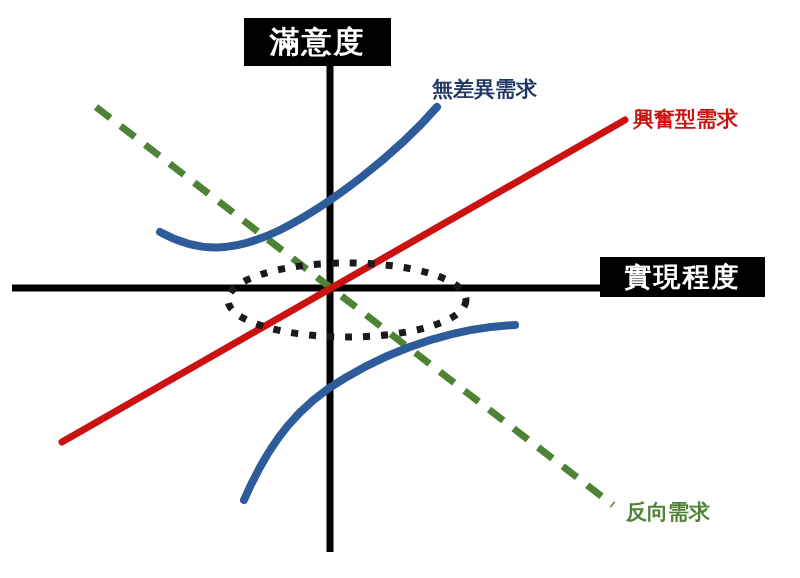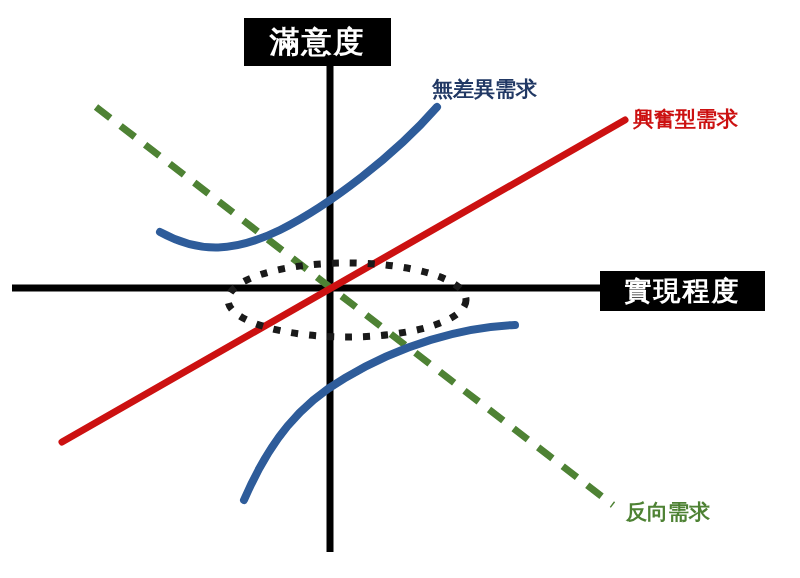--- a/index.html
+++ b/index.html
@@ -43,21 +43,21 @@
     font-family: "DejaVu Sans", "Liberation Sans", sans-serif;
   }
   #y-axis-title-box {
     left: 244px;
     top: 18px;
     width: 147px;
     height: 48px;
   }
   #x-axis-title-box {
     left: 600px;
-    top: 271px;
+    top: 257px;
     width: 165px;
     height: 40px;
     font-size: 27px;
   }
   .curve-label {
     position: absolute;
     font-weight: bold;
     font-size: 21px;
     white-space: nowrap;
     font-family: "DejaVu Sans", "Liberation Sans", sans-serif;

